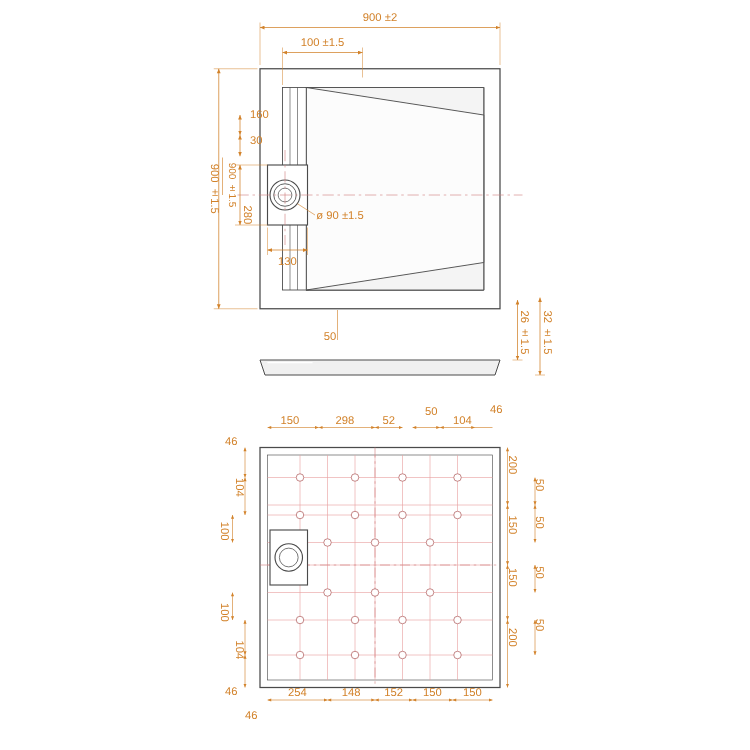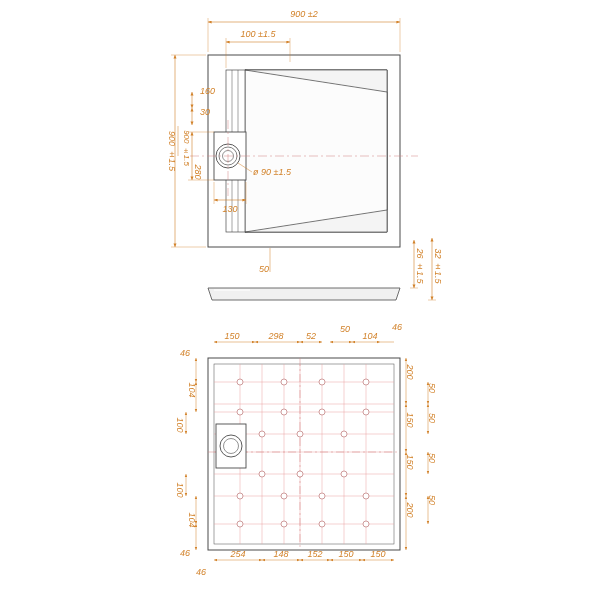--- a/index.html
+++ b/index.html
@@ -10,21 +10,20 @@
   body {
     width: 600px;
     height: 600px;
     font-family: "Liberation Sans", sans-serif;
     overflow: hidden;
   }
   #stage {
     position: relative;
     width: 600px;
     height: 564px;
-    font-style: italic;
   }
   svg#drawing {
     position: absolute;
     left: 0;
     top: 0;
     width: 600px;
     height: 600px;
     display: block;
   }
   text {

